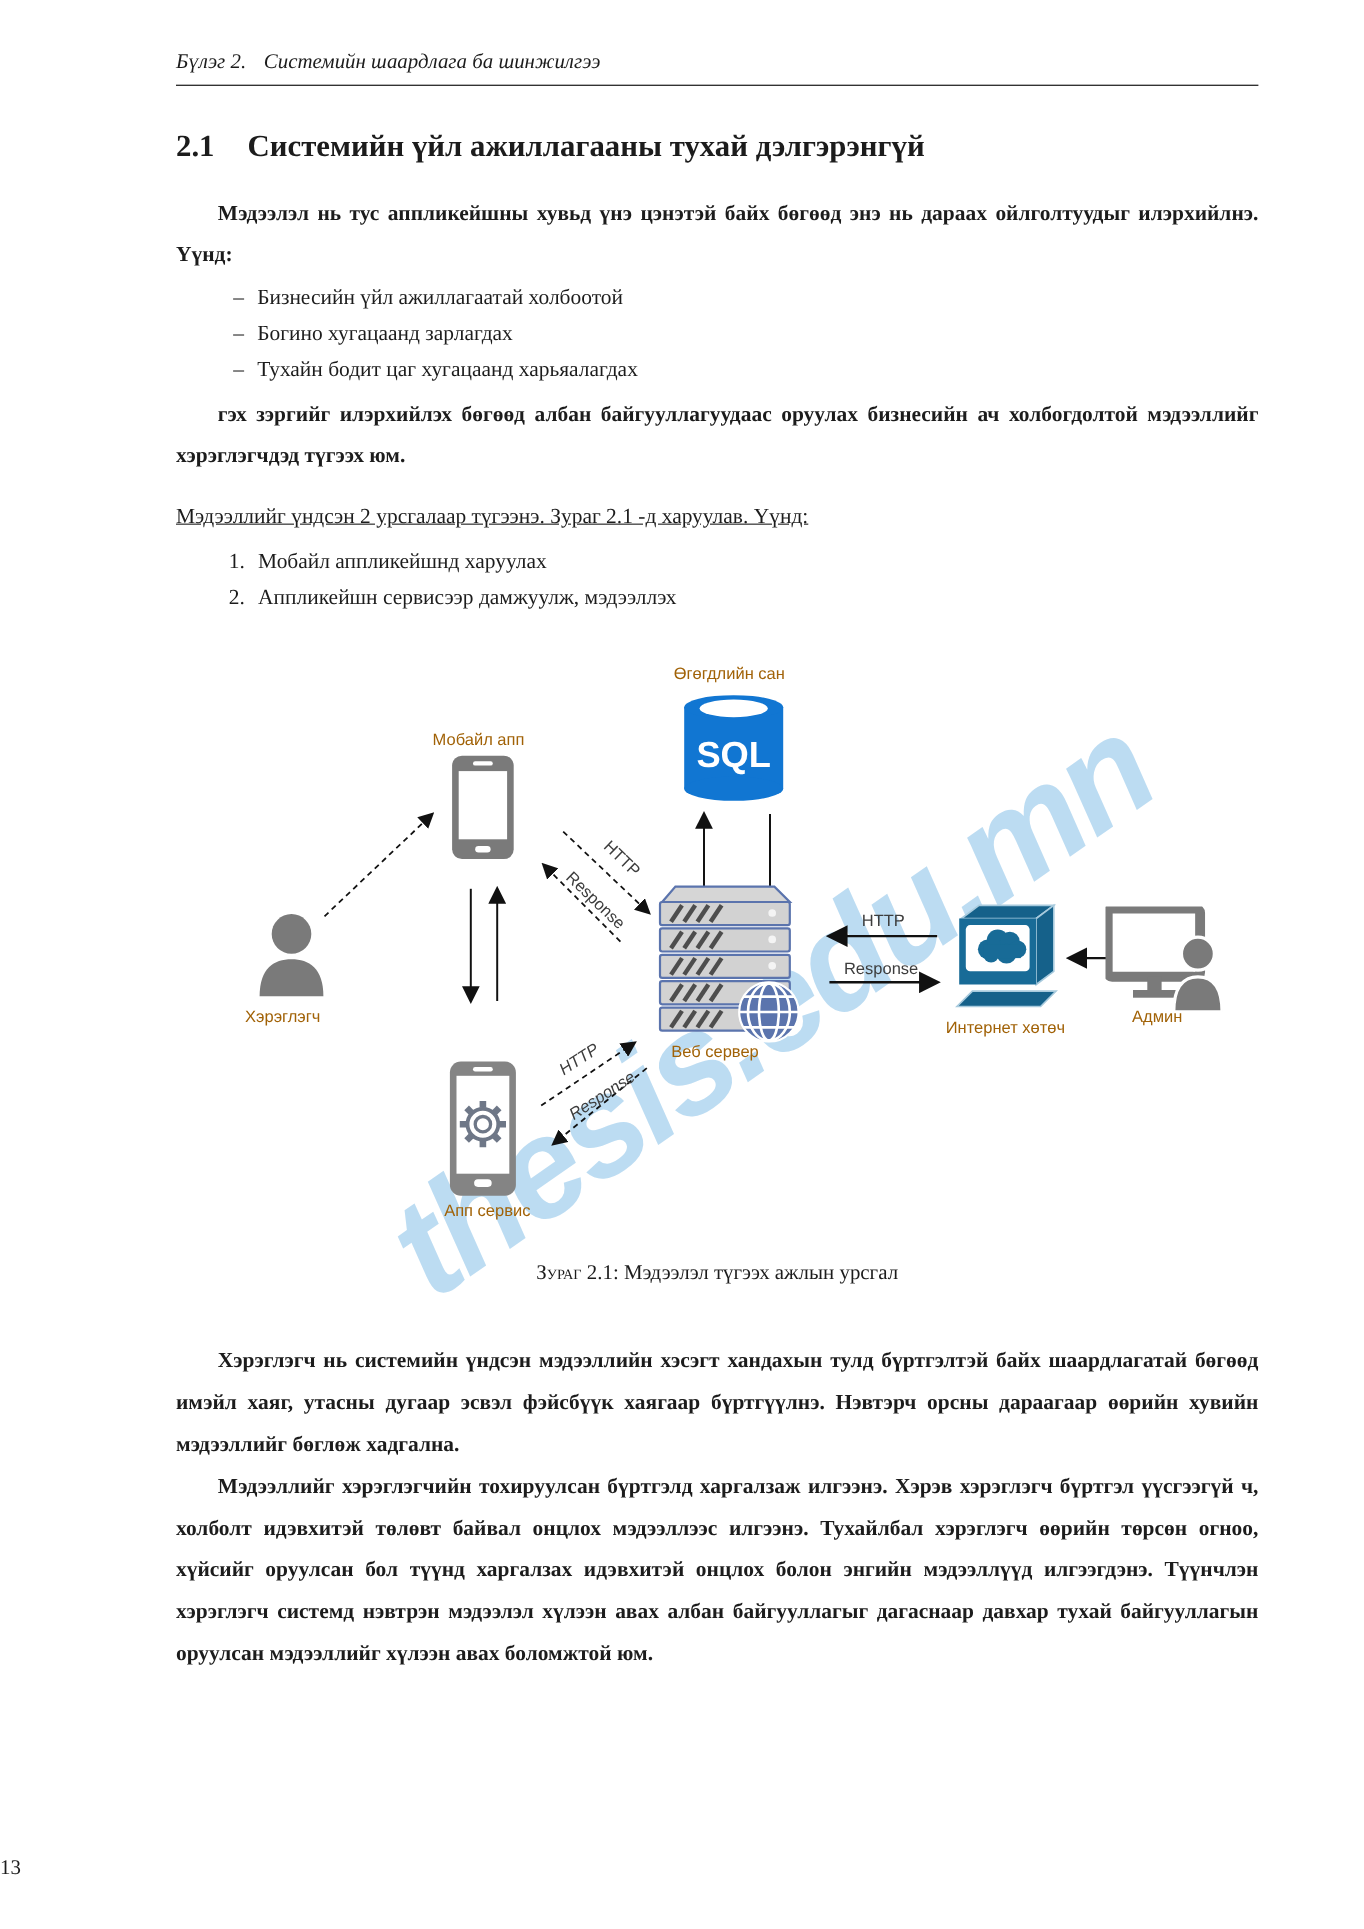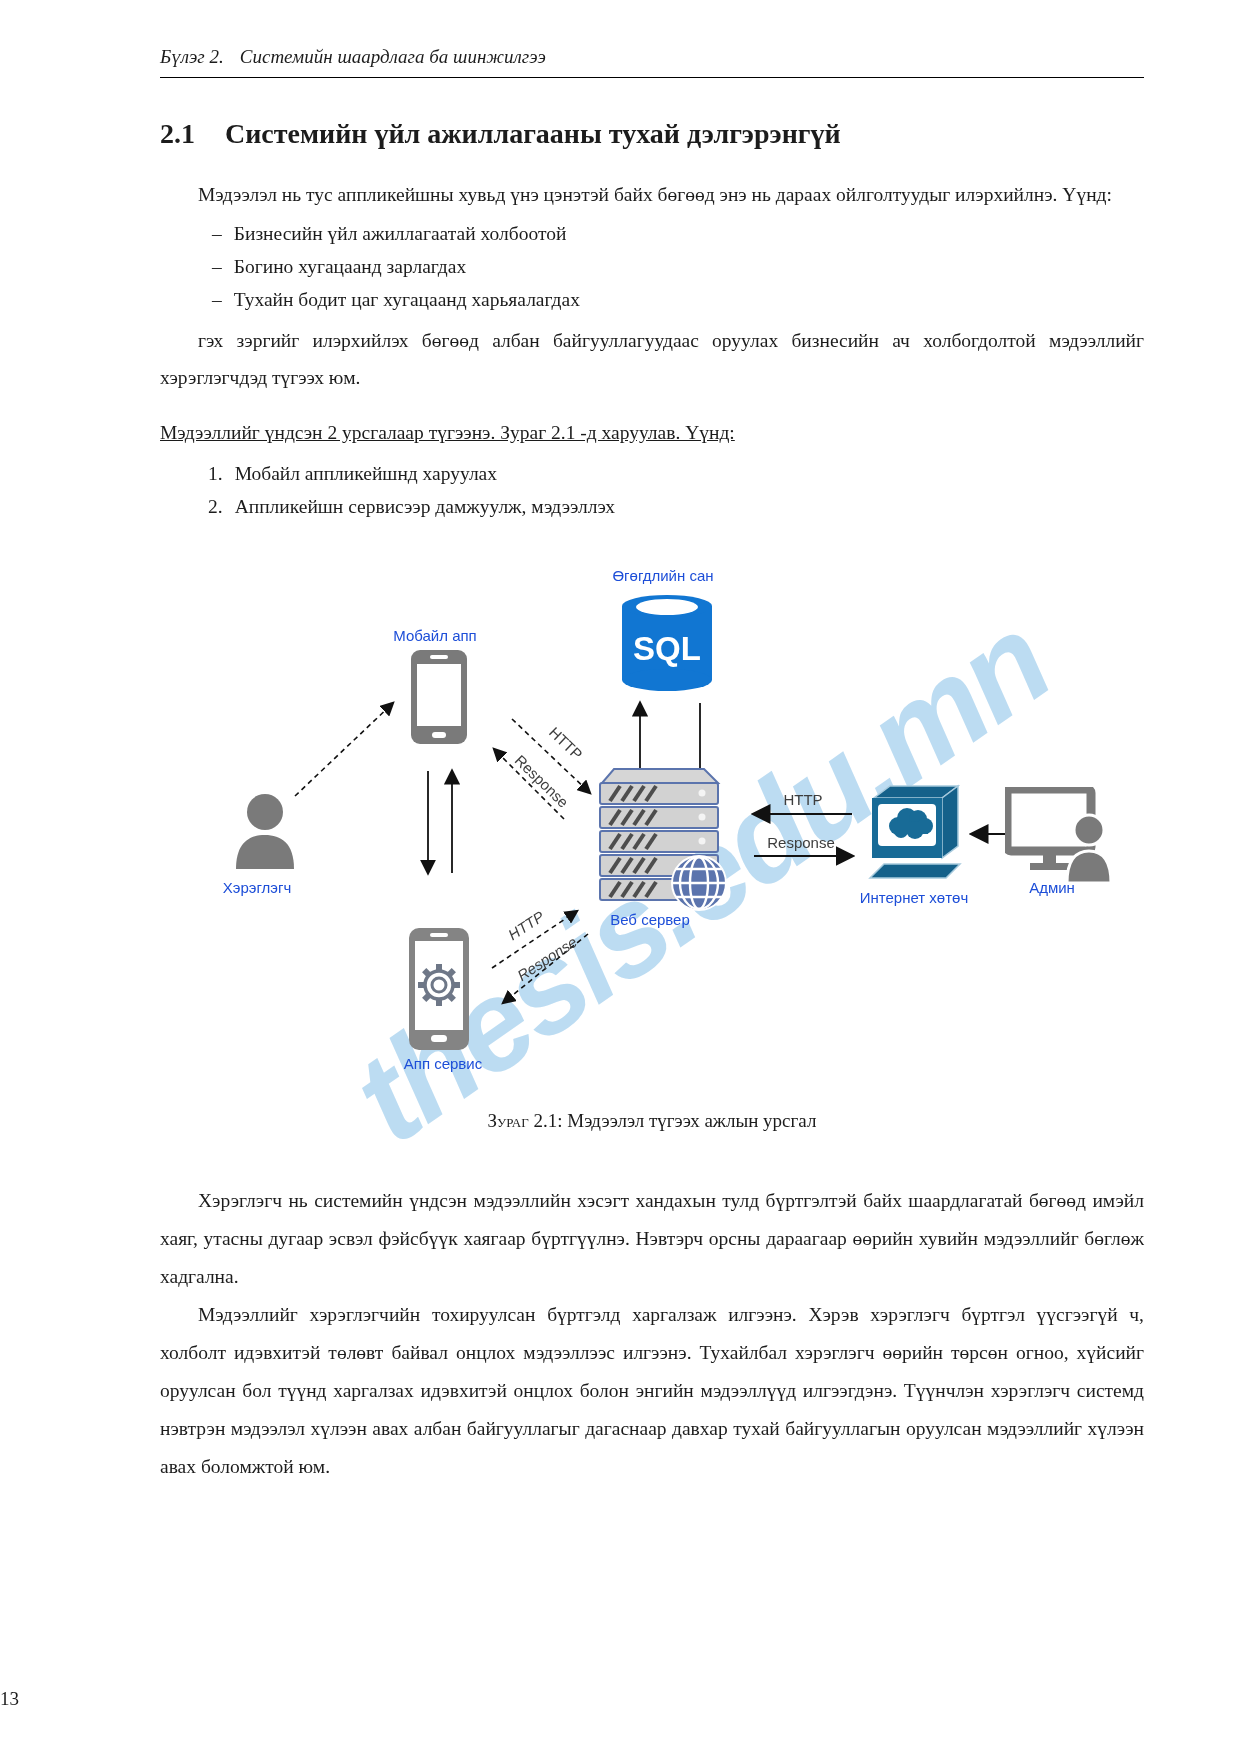--- a/index.html
+++ b/index.html
@@ -10,34 +10,34 @@
   .page{padding:46px 96px 0 160px;}
   
   .runhead{
     display:flex;gap:16px;font-size:19px;font-style:italic;
     padding-bottom:9px;border-bottom:1.6px solid #000;
   }
   
   .secheading{margin-top:38px;display:flex;gap:30px;font-weight:bold;font-size:28px;line-height:36px;}
   
   .para{font-size:19.5px;line-height:37px;text-align:justify;margin:0;}
-  .indent{text-indent:38px;}
+  .indent{text-indent:38px;font-weight:bold;}
   .p-first{margin-top:24px;}
   .dashlist{margin:4px 0 0 0;padding:0 0 0 52px;list-style:none;}
   .dashlist li{font-size:19.5px;line-height:33px;display:flex;gap:12px;}
   .numlist{margin:6px 0 0 0;padding:0 0 0 48px;list-style:none;}
   .numlist li{font-size:19.5px;line-height:33px;display:flex;gap:12px;}
   .p-after-list{margin-top:6px;}
   .p-noindent{margin-top:18px;text-decoration:underline;}
   
   .diagram{position:relative;margin-top:26px;height:545px;}
   .dnode{position:absolute;}
   .dlabel{
     position:absolute;font-family:"Liberation Sans","DejaVu Sans",sans-serif;
-    font-size:15px;color:#1d4ed8;text-align:center;white-space:nowrap;
+    font-size:15px;color:#a16207;text-align:center;white-space:nowrap;
   }
   .connectors{position:absolute;left:0;top:0;width:920px;height:545px;overflow:visible;}
   .svgtxt{font-family:"Liberation Sans","DejaVu Sans",sans-serif;font-size:15px;fill:#3d3d3d;}
   .watermark{
     position:absolute;left:75px;top:95px;width:930px;height:470px;
     display:flex;align-items:center;justify-content:center;
     transform:rotate(-35deg);pointer-events:none;
   }
   .watermark span{
     font-family:"Liberation Sans","DejaVu Sans",sans-serif;

